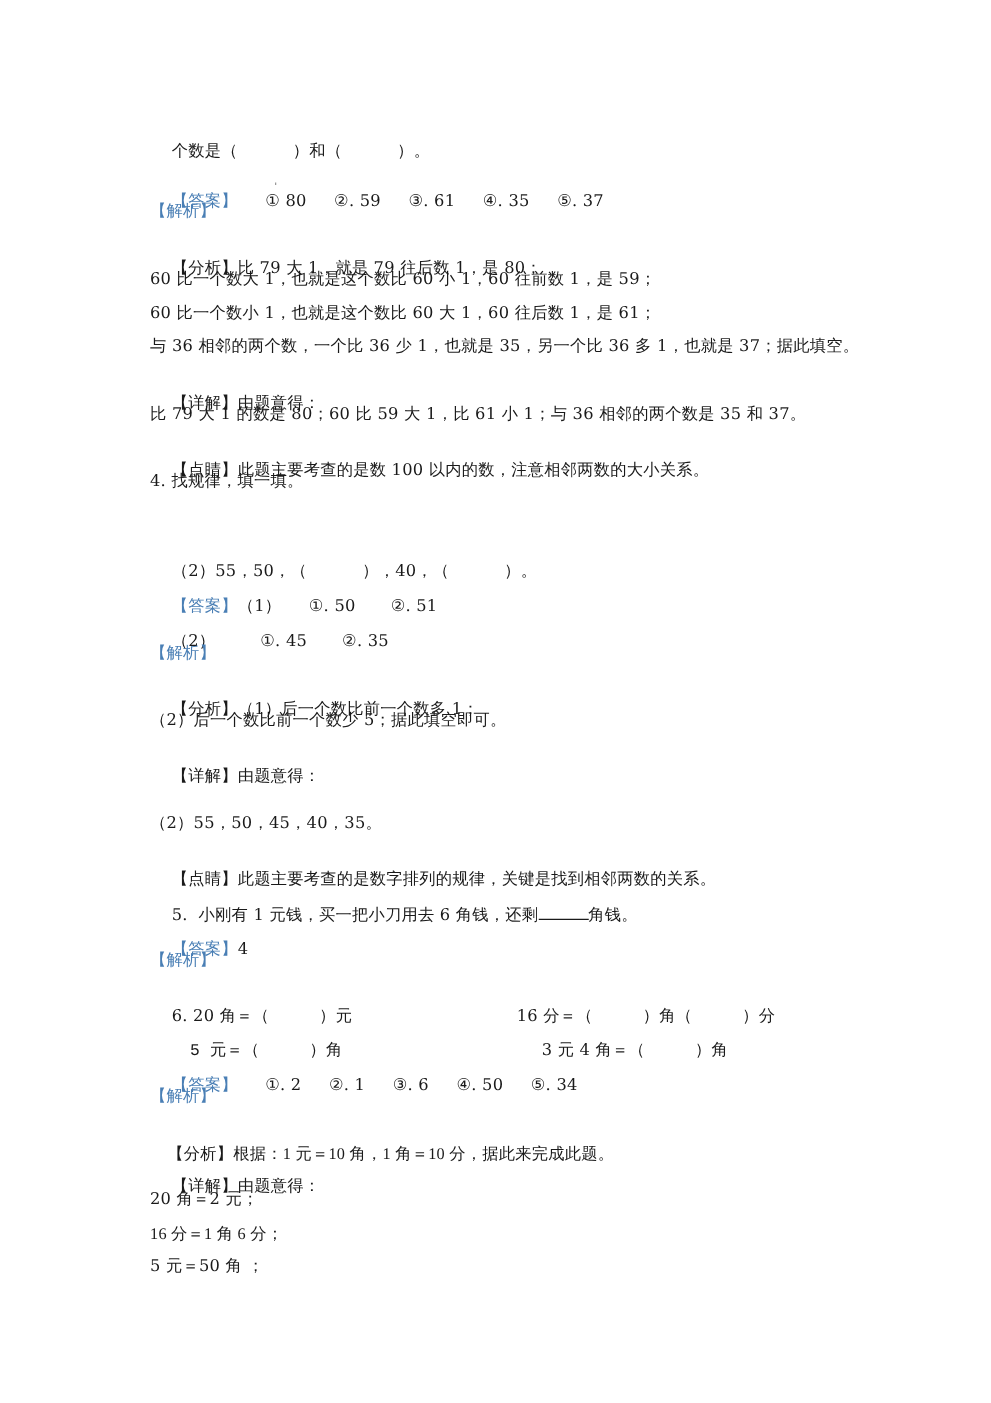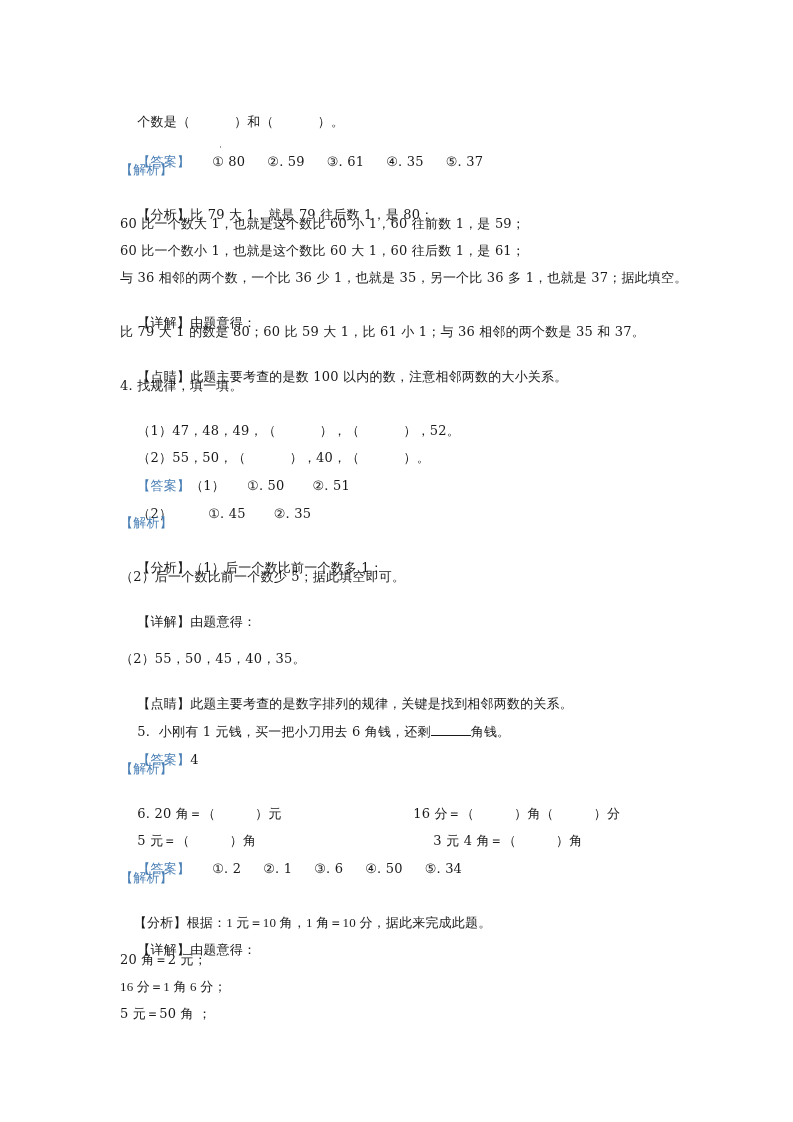--- a/index.html
+++ b/index.html
@@ -86,23 +86,20 @@
   <div class="line" style="top:296px;">
     <span>【详解】</span><span>由题意得：</span>
   </div>
   <div class="line" style="top:323px;">比 79 大 1 的数是 80；60 比 59 大 1，比 61 小 1；与 36 相邻的两个数是 35 和 37。</div>
 
   <div class="line" style="top:350px;">
     <span>【点睛】</span><span>此题主要考查的是数 100 以内的数，注意相邻两数的大小关系。</span>
   </div>
 
   <div class="line" style="top:377px;">4. 找规律，填一填。</div>
-  <div class="line" style="top:404px;">
-    <span>（1）47，48，49，（</span><span class="blank" style="width:44px"></span><span>），（</span><span class="blank" style="width:44px"></span><span>），52。</span>
-  </div>
   <div class="line" style="top:431px;">
     <span>（2）55，50，（</span><span class="blank" style="width:44px"></span><span>），40，（</span><span class="blank" style="width:44px"></span><span>）。</span>
   </div>
   <div class="line" style="top:459px;">
     <span class="tag-blue">【答案】</span><span>（1）</span><span class="ans-item" style="">①. 50</span><span class="ans-item" style="margin-left:28px">②. 51</span>
   </div>
   <div class="line" style="top:487px;">
     <span>（2）</span><span class="ans-item" style="margin-left:36px">①. 45</span><span class="ans-item" style="margin-left:28px">②. 35</span>
   </div>
 
@@ -126,21 +123,21 @@
     <span class="tag-blue">【答案】</span><span>4</span>
   </div>
   <div class="line tag-blue" style="top:760px;">【解析】</div>
 
   <div class="line" style="top:787px;">
     <span>6. 20 角＝（</span><span class="blank" style="width:40px"></span><span>）元</span>
   </div>
   <div class="line" style="top:787px; left:396px;">
     <span>16 分＝（</span><span class="blank" style="width:40px"></span><span>）角（</span><span class="blank" style="width:40px"></span><span>）分</span>
   </div>
-  <div class="line" style="top:814px;">
+  <div class="line" style="top:814px;font-family:Liberation Mono, monospace;">
     <span>5 元＝（</span><span class="blank" style="width:40px"></span><span>）角</span>
   </div>
   <div class="line" style="top:814px; left:416px;">
     <span>3 元 4 角＝（</span><span class="blank" style="width:40px"></span><span>）角</span>
   </div>
   <div class="line" style="top:842px;">
     <span class="tag-blue">【答案】</span><span class="ans-item" style="">①. 2</span><span class="ans-item">②. 1</span><span class="ans-item">③. 6</span><span class="ans-item">④. 50</span><span class="ans-item">⑤. 34</span>
   </div>
   <div class="line tag-blue" style="top:869px;">【解析】</div>
   <div class="line" style="top:896px;font-family:Liberation Serif, serif;">

